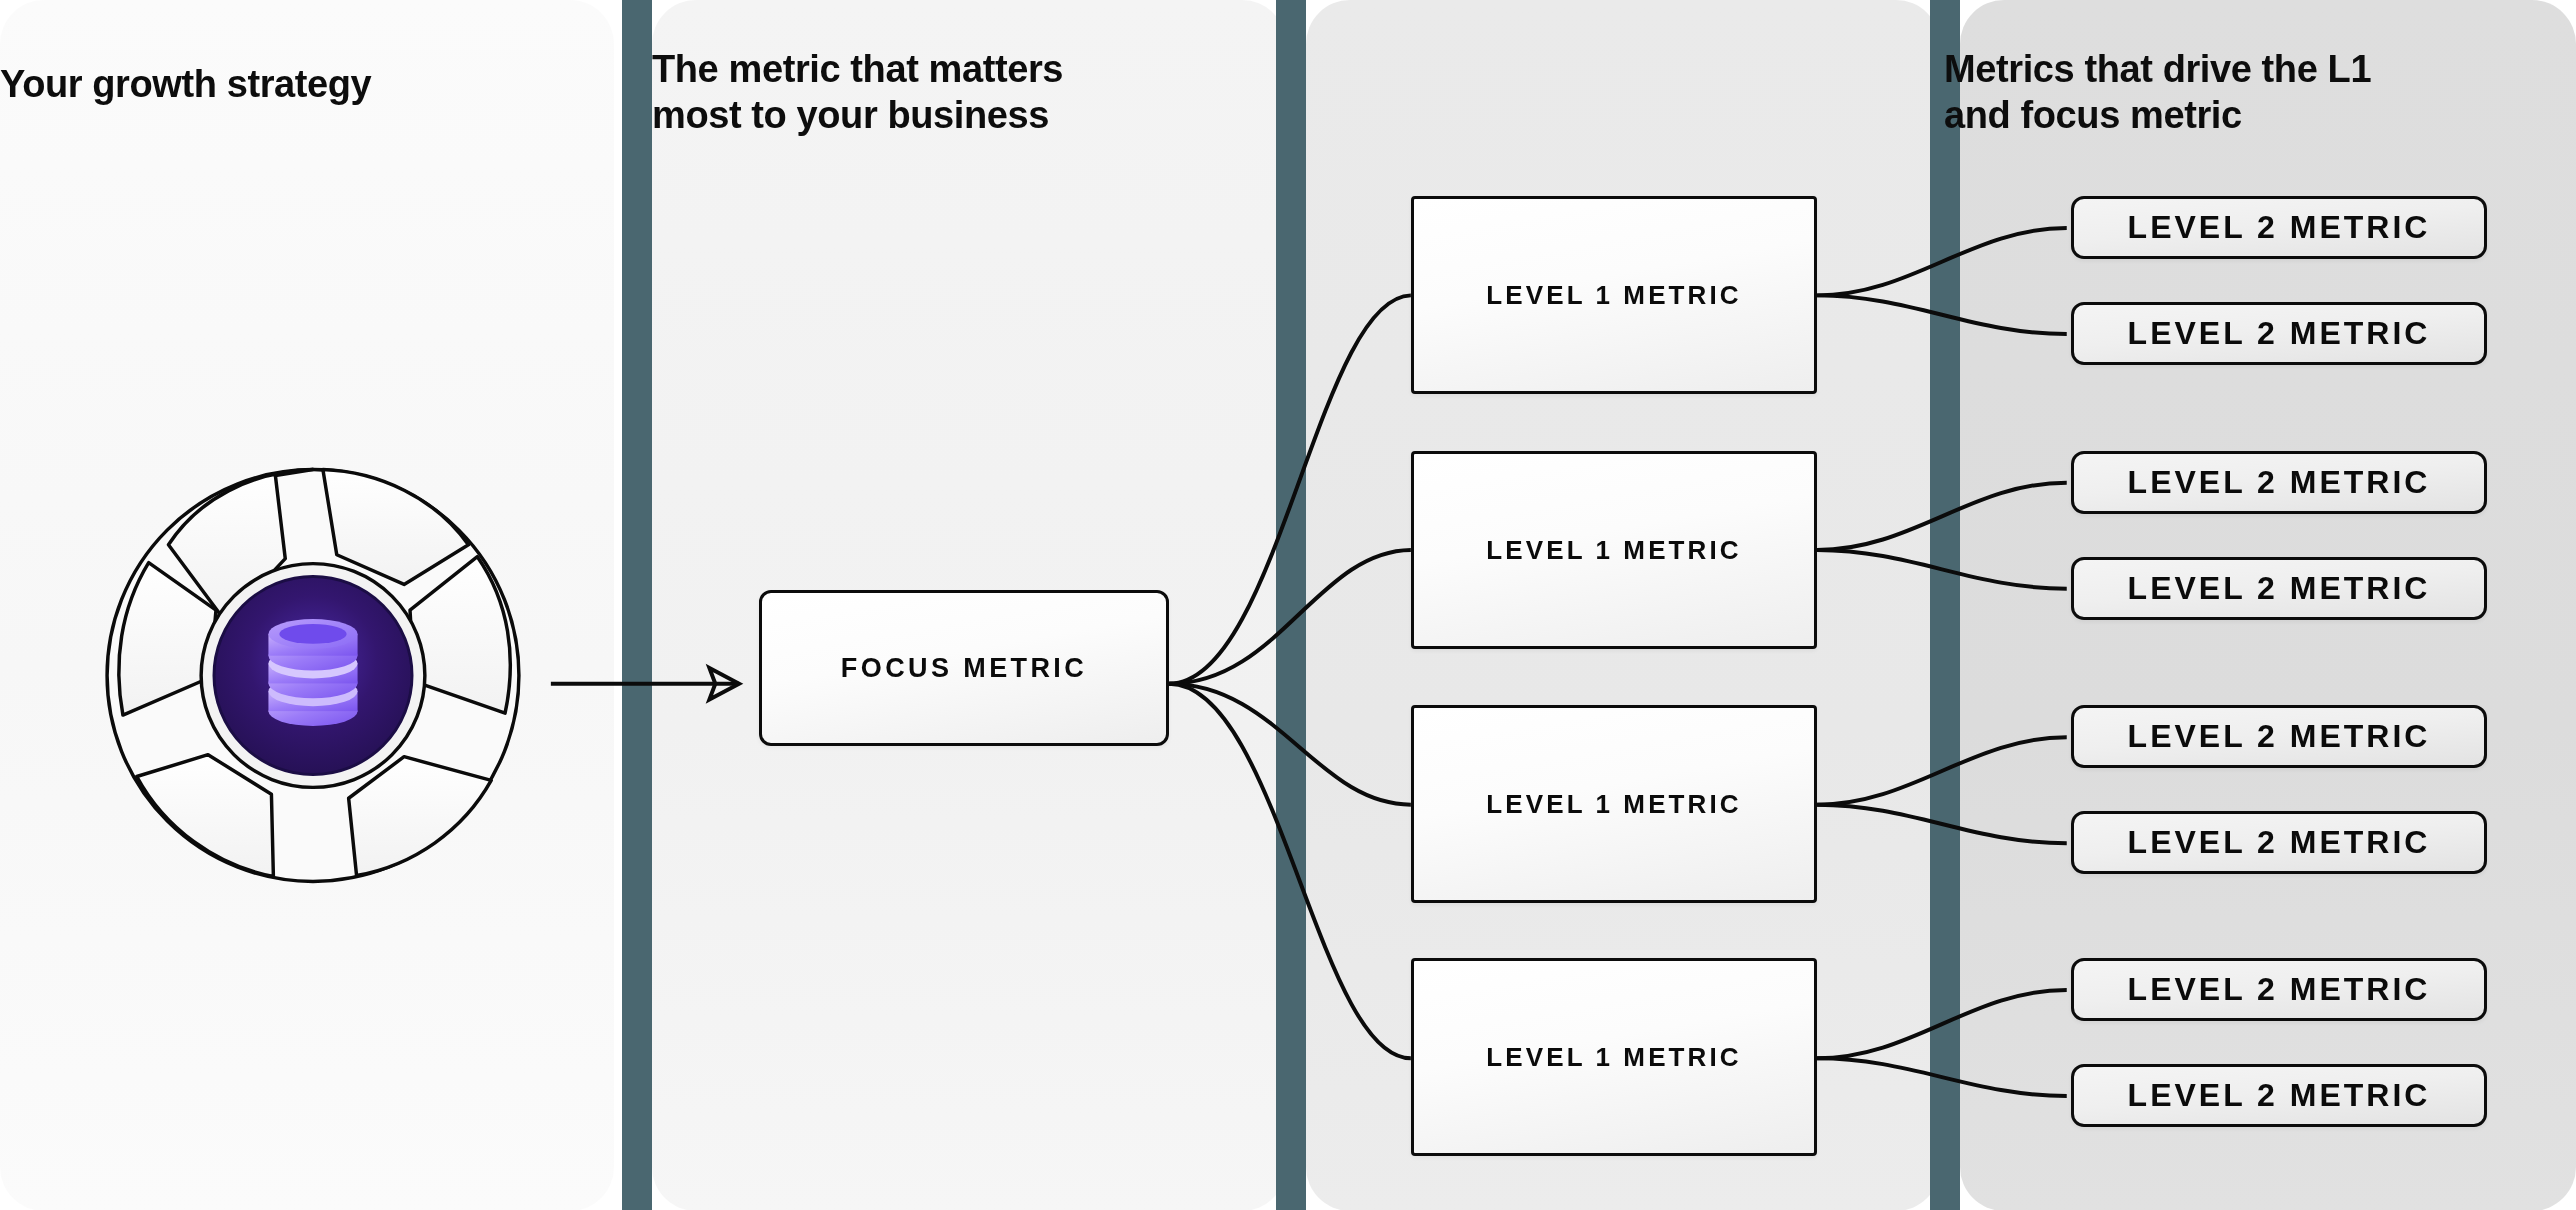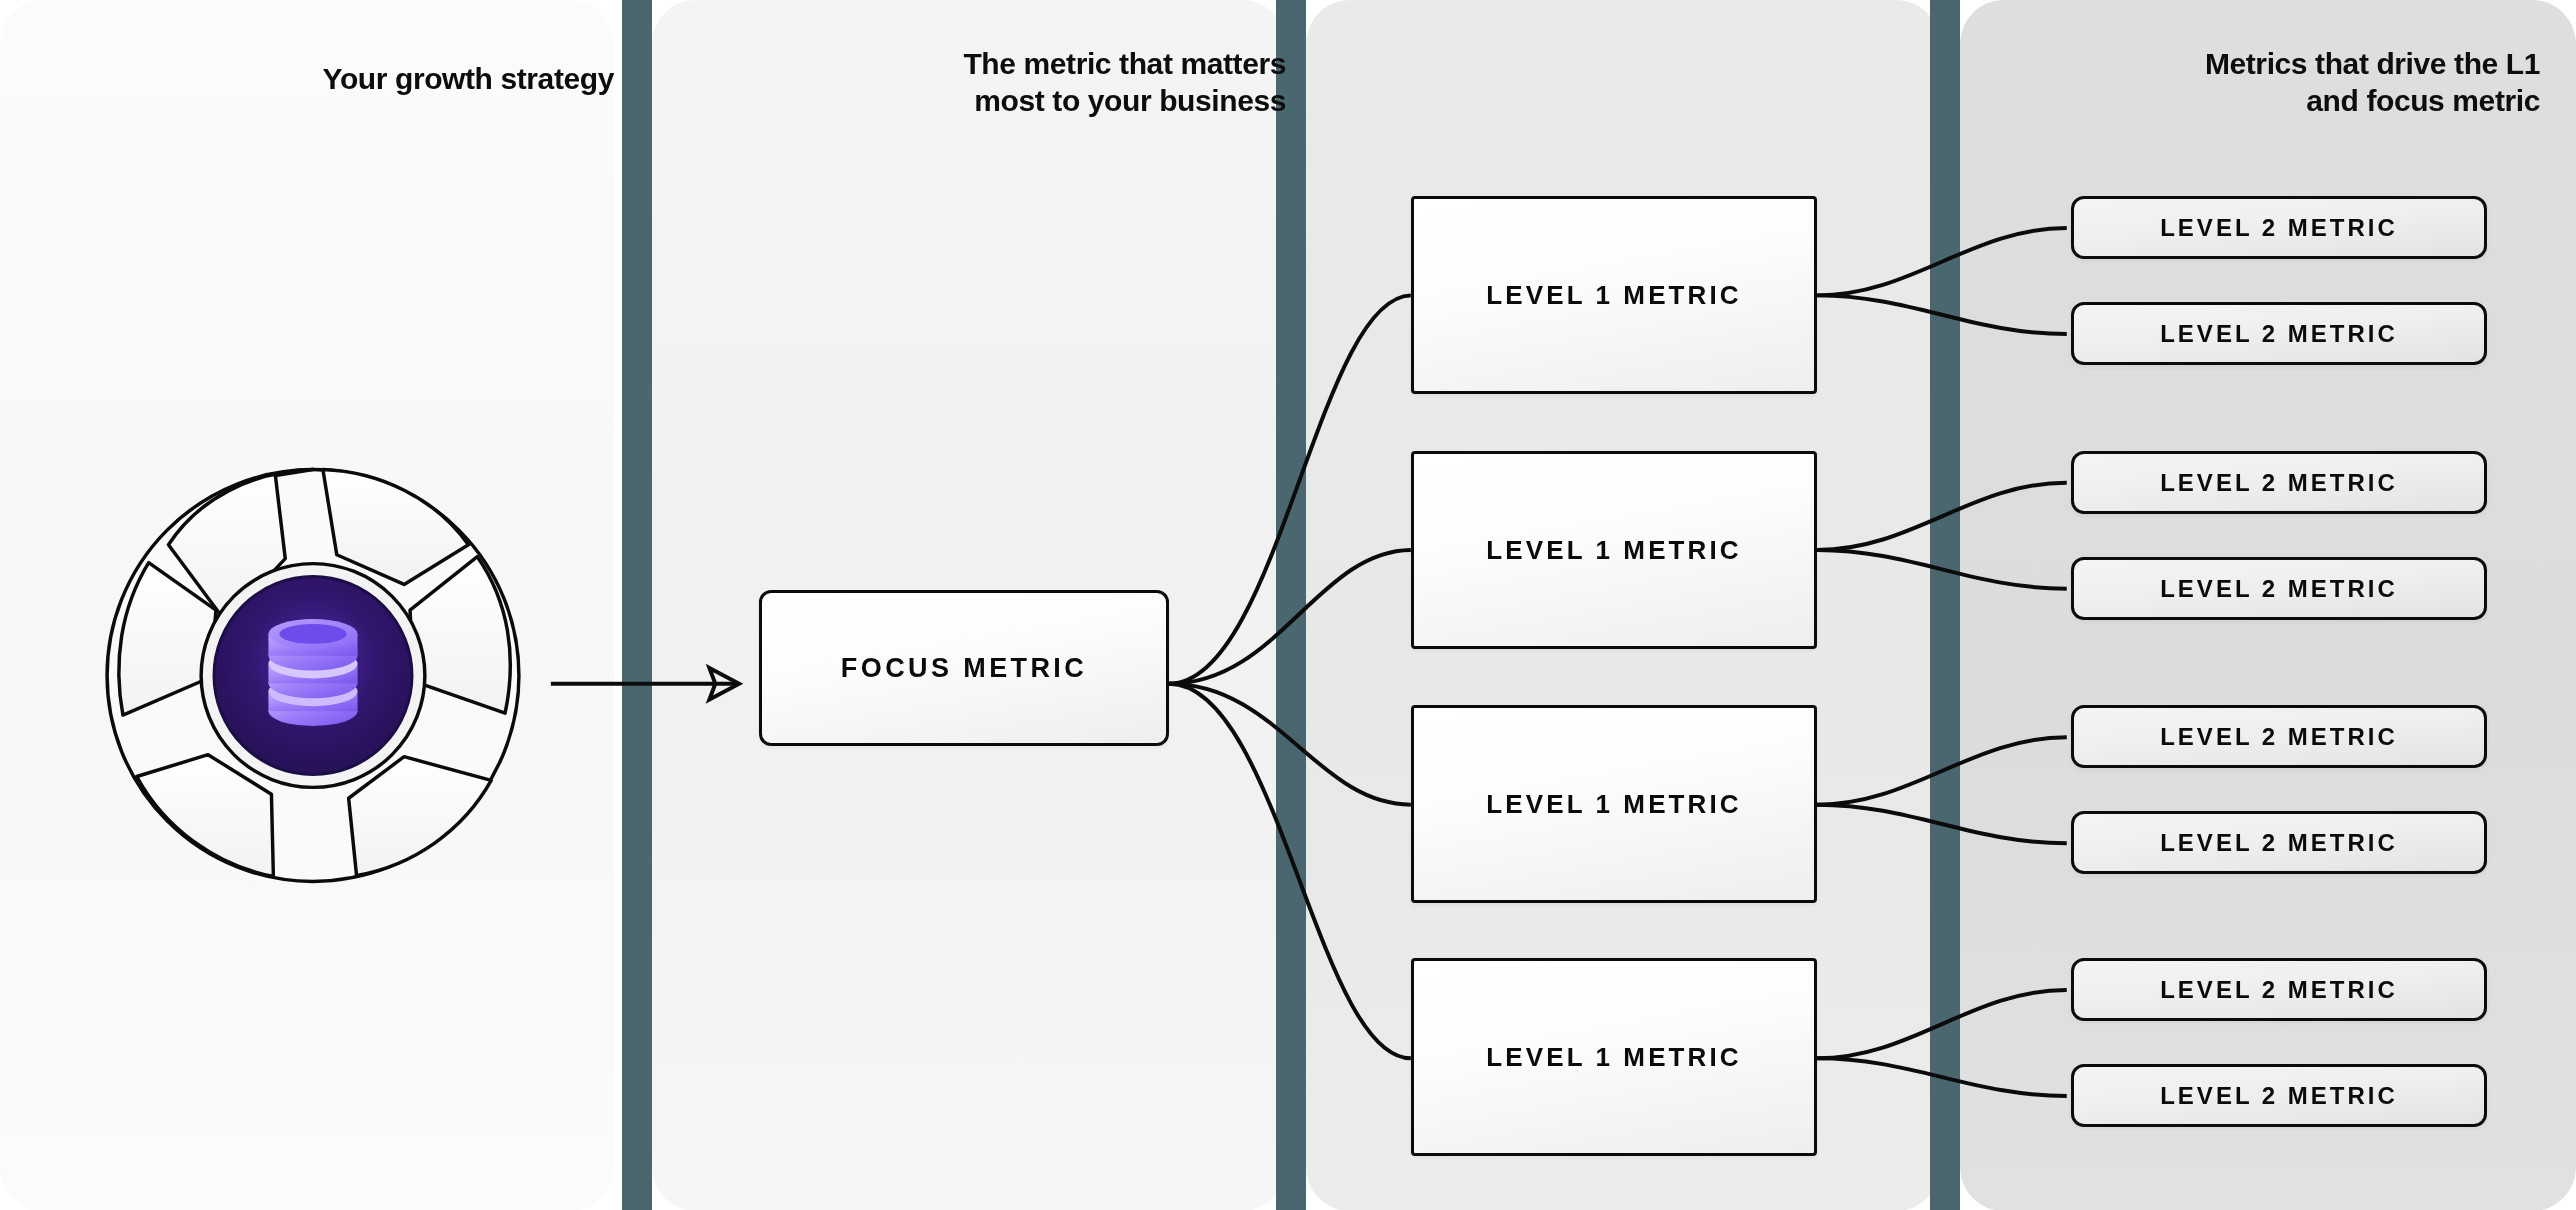--- a/index.html
+++ b/index.html
@@ -37,24 +37,24 @@
     width: 30px;
     background: #4a6770;
   }
   .div-1 { left: 622px; }
   .div-2 { left: 1276px; }
   .div-3 { left: 1930px; }
 
   
   .col-head {
     position: absolute;
-    text-align: right;
+    text-align: left;
     color: #0d0d0d;
     font-weight: 700;
-    font-size: 30px;
+    font-size: 38px;
     line-height: 1.22;
     letter-spacing: -0.4px;
     white-space: pre-line;
   }
   .ch1 { left: 0px;    width: 614px; top: 61px; }
   .ch2 { left: 652px;  width: 634px; top: 46px; }
   .ch3 { left: 1306px; width: 634px; top: 46px; }
   .ch4 { left: 1944px; width: 596px; top: 46px; }
 
   
@@ -100,21 +100,21 @@
   .l1-0 { top: 196px; }
   .l1-1 { top: 451px; }
   .l1-2 { top: 705px; }
   .l1-3 { top: 958px; }
 
   .l2-box {
     left: 2071px;
     width: 416px;
     height: 63px;
     border-radius: 13px;
-    font-size: 24px;
+    font-size: 32px;
     letter-spacing: 3px;
     background: linear-gradient(175deg,#f4f4f4 0%, #efefef 45%, #e3e3e3 100%);
   }
   .l2-0 { top: 196px; }
   .l2-1 { top: 302px; }
   .l2-2 { top: 451px; }
   .l2-3 { top: 557px; }
   .l2-4 { top: 705px; }
   .l2-5 { top: 811px; }
   .l2-6 { top: 958px; }

